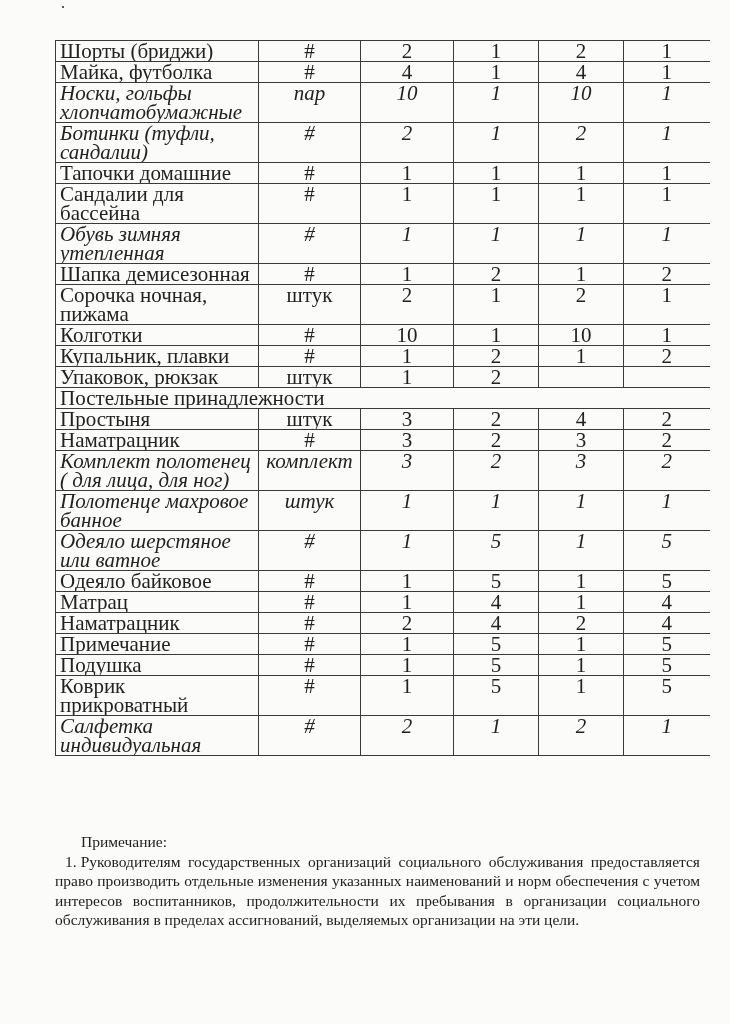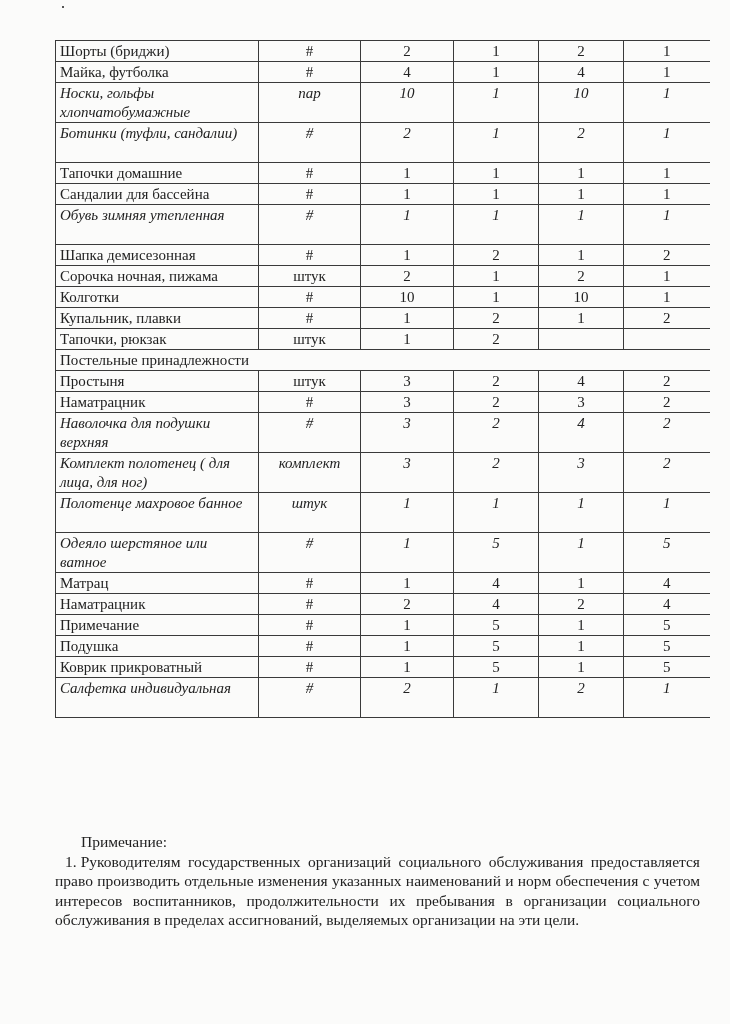--- a/index.html
+++ b/index.html
@@ -4,21 +4,21 @@
 <style>
   html, body { margin: 0; padding: 0; }
   body {
     width: 730px; height: 1024px; background: #fbfbfa; position: relative; overflow: hidden;
     font-family: "Liberation Serif", serif; color: #222;
   }
   .dot { position: absolute; left: 62px; top: 6px; width: 2px; height: 2px; background: #555; }
   table.norms {
     position: absolute; left: 55px; top: 40px;
     border-collapse: collapse; table-layout: fixed; width: 654px;
-    font-size: 15px; line-height: 19px;
+    font-size: 21px; line-height: 19px;
   }
   table.norms td {
     border: 1px solid #3a3a3a; padding: 1px 4px 0 4px; vertical-align: top;
     overflow: hidden; white-space: nowrap;
   }
   table.norms td.c { text-align: center; }
   table.norms td.name { white-space: normal; }
   table.norms td.last { border-right: none; }
   table.norms tr.r1 td { height: 19px; }
   table.norms tr.r2 td { height: 38px; font-style: italic; }
@@ -125,21 +125,21 @@
       </tr>
       <tr class="r1">
         <td class="name">Купальник, плавки</td>
         <td class="c">#</td>
         <td class="c">1</td>
         <td class="c">2</td>
         <td class="c">1</td>
         <td class="c last">2</td>
       </tr>
       <tr class="r1">
-        <td class="name">Тапочки, рюкзак</td>
+        <td class="name">Упаковок, рюкзак</td>
         <td class="c">штук</td>
         <td class="c">1</td>
         <td class="c">2</td>
         <td class="c"></td>
         <td class="c last"></td>
       </tr>
     </tbody>
   <tbody>
     <tr class="section">
       <td colspan="6" class="last">Постельные принадлежности</td>
@@ -156,45 +156,45 @@
       </tr>
       <tr class="r1">
         <td class="name">Наматрацник</td>
         <td class="c">#</td>
         <td class="c">3</td>
         <td class="c">2</td>
         <td class="c">3</td>
         <td class="c last">2</td>
       </tr>
       <tr class="r2">
-        <td class="name">Наволочка для подушки верхняя</td>
-        <td class="c">#</td>
-        <td class="c">3</td>
-        <td class="c">2</td>
-        <td class="c">4</td>
-        <td class="c last">2</td>
-      </tr>
-      <tr class="r2">
         <td class="name">Комплект полотенец ( для лица, для ног)</td>
         <td class="c">комплект</td>
         <td class="c">3</td>
         <td class="c">2</td>
         <td class="c">3</td>
         <td class="c last">2</td>
       </tr>
       <tr class="r2">
         <td class="name">Полотенце махровое банное</td>
         <td class="c">штук</td>
         <td class="c">1</td>
         <td class="c">1</td>
         <td class="c">1</td>
         <td class="c last">1</td>
       </tr>
       <tr class="r2">
         <td class="name">Одеяло шерстяное или ватное</td>
+        <td class="c">#</td>
+        <td class="c">1</td>
+        <td class="c">5</td>
+        <td class="c">1</td>
+        <td class="c last">5</td>
+      </tr>
+      <tr class="r1">
+        <td class="name">Одеяло байковое</td>
         <td class="c">#</td>
         <td class="c">1</td>
         <td class="c">5</td>
         <td class="c">1</td>
         <td class="c last">5</td>
       </tr>
       <tr class="r1">
         <td class="name">Матрац</td>
         <td class="c">#</td>
         <td class="c">1</td>

